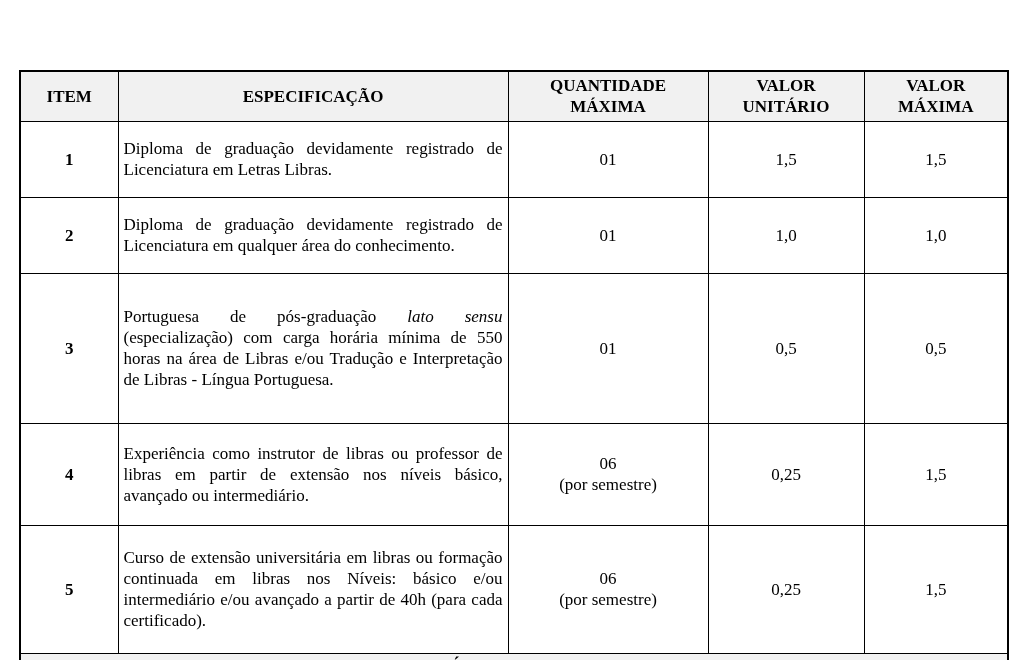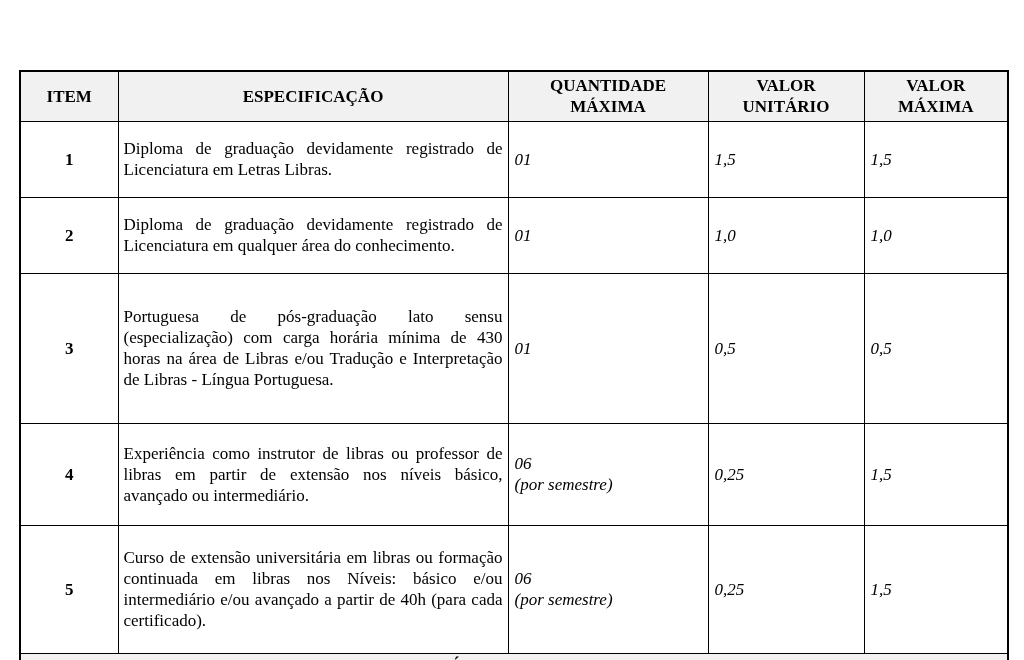--- a/index.html
+++ b/index.html
@@ -45,22 +45,21 @@
   tr.footer-row { height: 29px; border-radius: 8px; }
   td.item-cell {
     text-align: center;
     font-weight: bold;
   }
   td.espec-cell {
     text-align: justify;
     padding: 2px 5px;
   }
   td.center-cell {
-    text-align: left;
-    font-style: italic;
+    text-align: center;
   }
   td.center-cell .qline { display: block; }
   td.footer-cell {
     background: #f1f1f1;
     font-weight: bold;
     text-align: center;
     font-size: 18px;
     padding: 0;
   }
   td.footer-cell .total-value { margin-left: 12px; }
@@ -114,21 +113,21 @@
       <td class="espec-cell"><span>Diploma de graduação devidamente registrado de Licenciatura em qualquer área do conhecimento.</span></td>
       <td class="center-cell">
         <span class="qline">01</span>
         <span class="qline"></span>
       </td>
       <td class="center-cell">1,0</td>
       <td class="center-cell">1,0</td>
     </tr>
     <tr class="row-3">
       <td class="item-cell">3</td>
-      <td class="espec-cell"><span>Portuguesa de pós-graduação </span><span style="">lato sensu</span><span> (especialização) com carga horária mínima de 430 horas na área de Libras e/ou Tradução e Interpretação de Libras - Língua Portuguesa.</span></td>
+      <td class="espec-cell"><span>Portuguesa de pós-graduação </span><span style="font-style: italic;">lato sensu</span><span> (especialização) com carga horária mínima de 550 horas na área de Libras e/ou Tradução e Interpretação de Libras - Língua Portuguesa.</span></td>
       <td class="center-cell">
         <span class="qline">01</span>
         <span class="qline"></span>
       </td>
       <td class="center-cell">0,5</td>
       <td class="center-cell">0,5</td>
     </tr>
     <tr class="row-4">
       <td class="item-cell">4</td>
       <td class="espec-cell"><span>Experiência como instrutor de libras ou professor de libras em partir de extensão nos níveis básico, avançado ou intermediário.</span></td>

